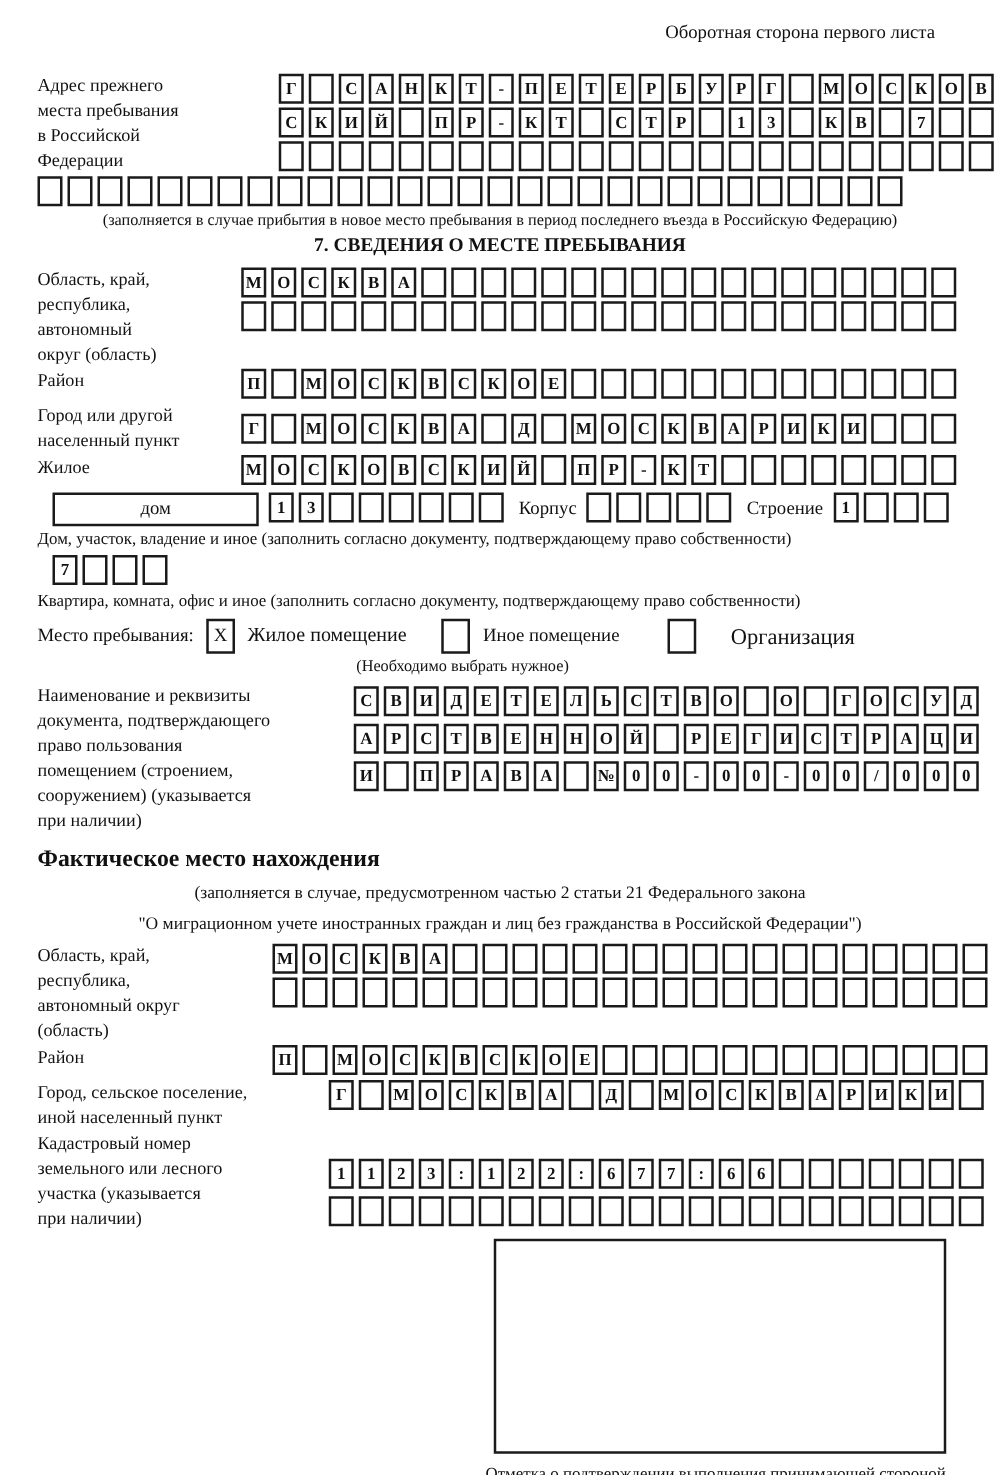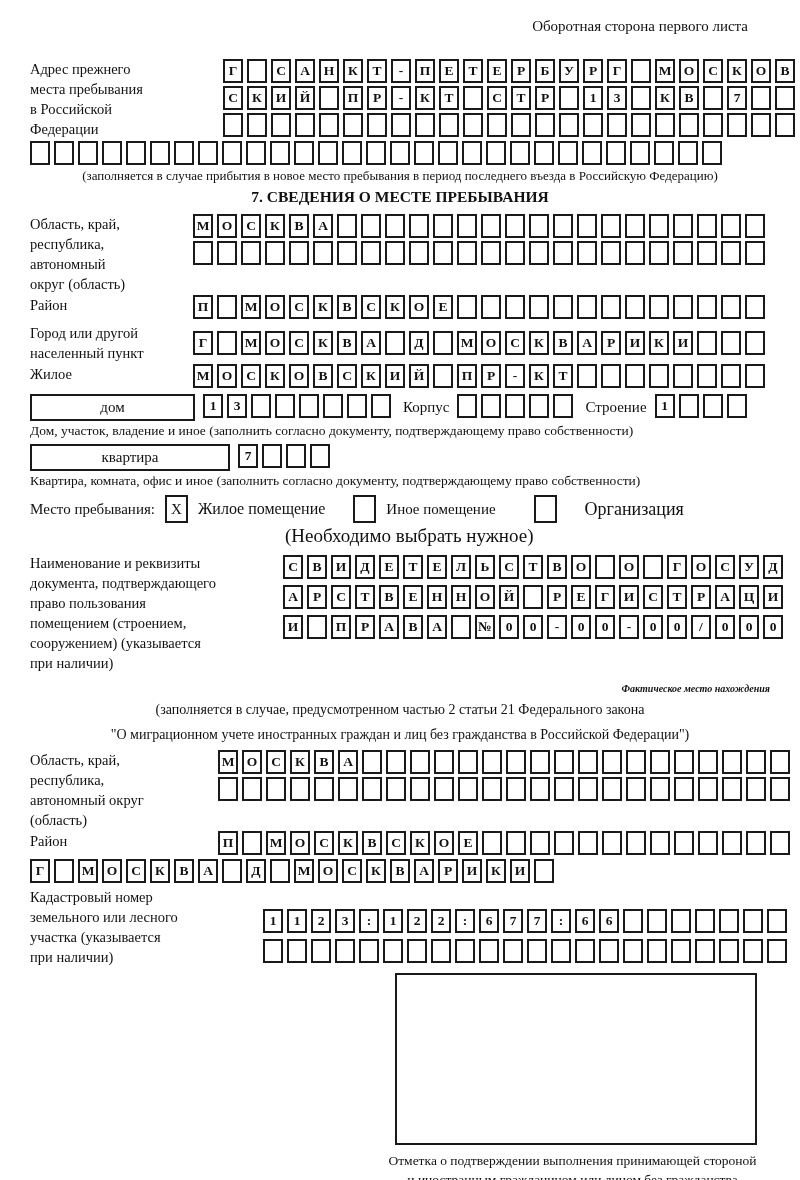--- a/index.html
+++ b/index.html
@@ -53,32 +53,32 @@
   .wb-dom{width:165px;}
   .wb-kv{width:200px;}
   .inline-lbl{font-size:15px;line-height:27px;margin:0 8px;}
   .caption{font-size:13.5px;margin:2px 0 5px 0;line-height:16px;}
   .mesto-row{display:flex;align-items:center;margin:6px 0 2px 0;}
   .checkbox{
     box-sizing:border-box;width:23px;height:28px;border:2px solid #1a1a1a;
     display:inline-flex;align-items:center;justify-content:center;
     font-size:15px;margin:0 10px;
   }
-  .mesto-note{font-size:19px;margin:0 0 6px 255px;}
-  .fakt-title{font-size:10px;font-weight:bold;text-align:right;margin:10px 0 6px 0;font-style:italic;}
+  .mesto-note{font-size:13px;margin:0 0 6px 255px;}
+  .fakt-title{font-size:19px;font-weight:bold;text-align:left;margin:10px 0 6px 0;}
   .fakt-hint{font-size:14px;text-align:center;line-height:19px;margin:0 0 6px 0;}
   .stamp-wrap{margin-left:365px;margin-top:6px;}
   .stamp-box{
     box-sizing:border-box;width:362px;height:172px;border:2px solid #1a1a1a;
   }
   .stamp-caption{
     width:375px;margin-left:355px;
     font-size:13.5px;text-align:center;line-height:19px;margin-top:6px;
   }
-  .dom-row{display:flex;align-items:flex-start;margin:3px 0 1px 0;}
+  .dom-row{display:flex;align-items:flex-start;margin:3px 0 1px 12px;}
 </style>
 </head>
 <body>
 
 <div class="header-note">Оборотная сторона первого листа</div>
 
 <div class="frow">
   <div class="flabel lbl-155">Адрес прежнего
 места пребывания
 в Российской
@@ -375,21 +375,20 @@
   <div class="boxrow">
       <span class="cell">1</span>
       <span class="cell"></span>
       <span class="cell"></span>
       <span class="cell"></span>
     </div>
 </div>
 <div class="caption">Дом, участок, владение и иное (заполнить согласно документу, подтверждающему право собственности)</div>
 
 <div class="dom-row">
-  <div class="widebox wb-kv">квартира</div>
   <div class="boxrow">
       <span class="cell">7</span>
       <span class="cell"></span>
       <span class="cell"></span>
       <span class="cell"></span>
     </div>
 </div>
 <div class="caption">Квартира, комната, офис и иное (заполнить согласно документу, подтверждающему право собственности)</div>
 
 <div class="mesto-row">
@@ -572,20 +571,22 @@
       <span class="cell"></span>
       <span class="cell"></span>
       <span class="cell"></span>
       <span class="cell"></span>
       <span class="cell"></span>
       <span class="cell"></span>
     </div>
 </div>
 
 <div class="frow">
+  <div class="flabel lbl-195">Город, сельское поселение,
+иной населенный пункт</div>
   <div class="boxrow">
       <span class="cell">Г</span>
       <span class="cell"></span>
       <span class="cell">М</span>
       <span class="cell">О</span>
       <span class="cell">С</span>
       <span class="cell">К</span>
       <span class="cell">В</span>
       <span class="cell">А</span>
       <span class="cell"></span>

